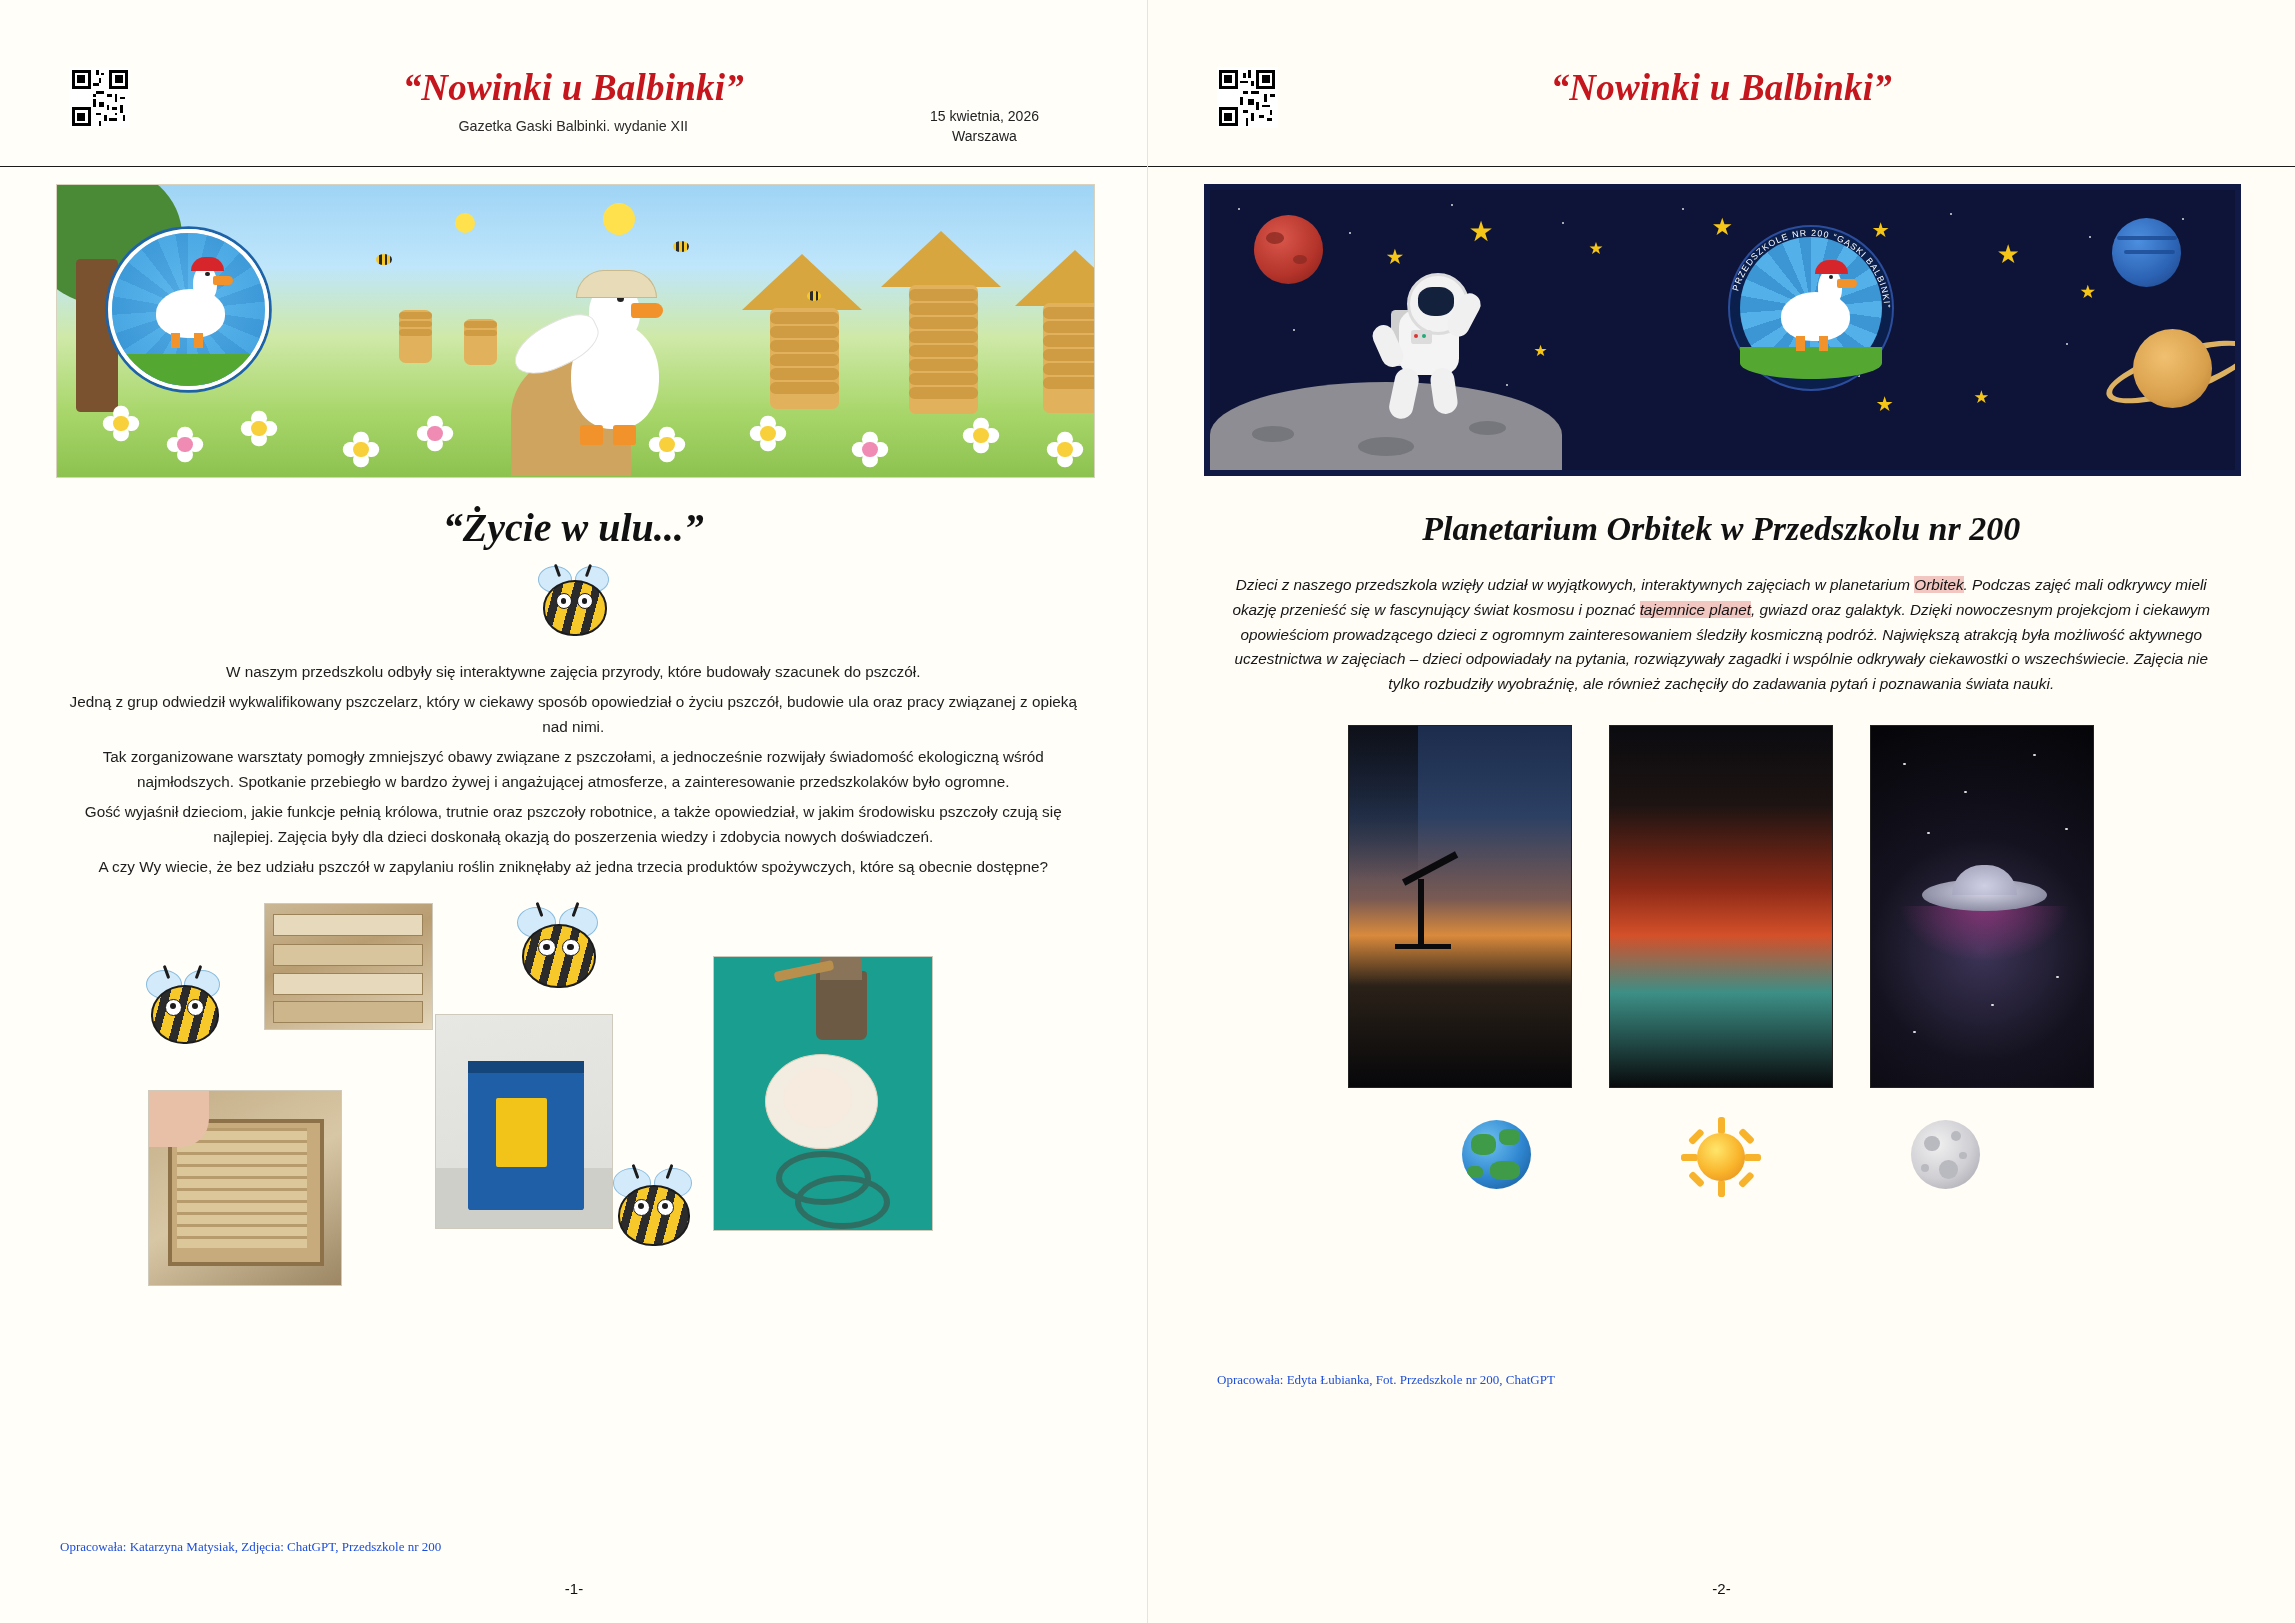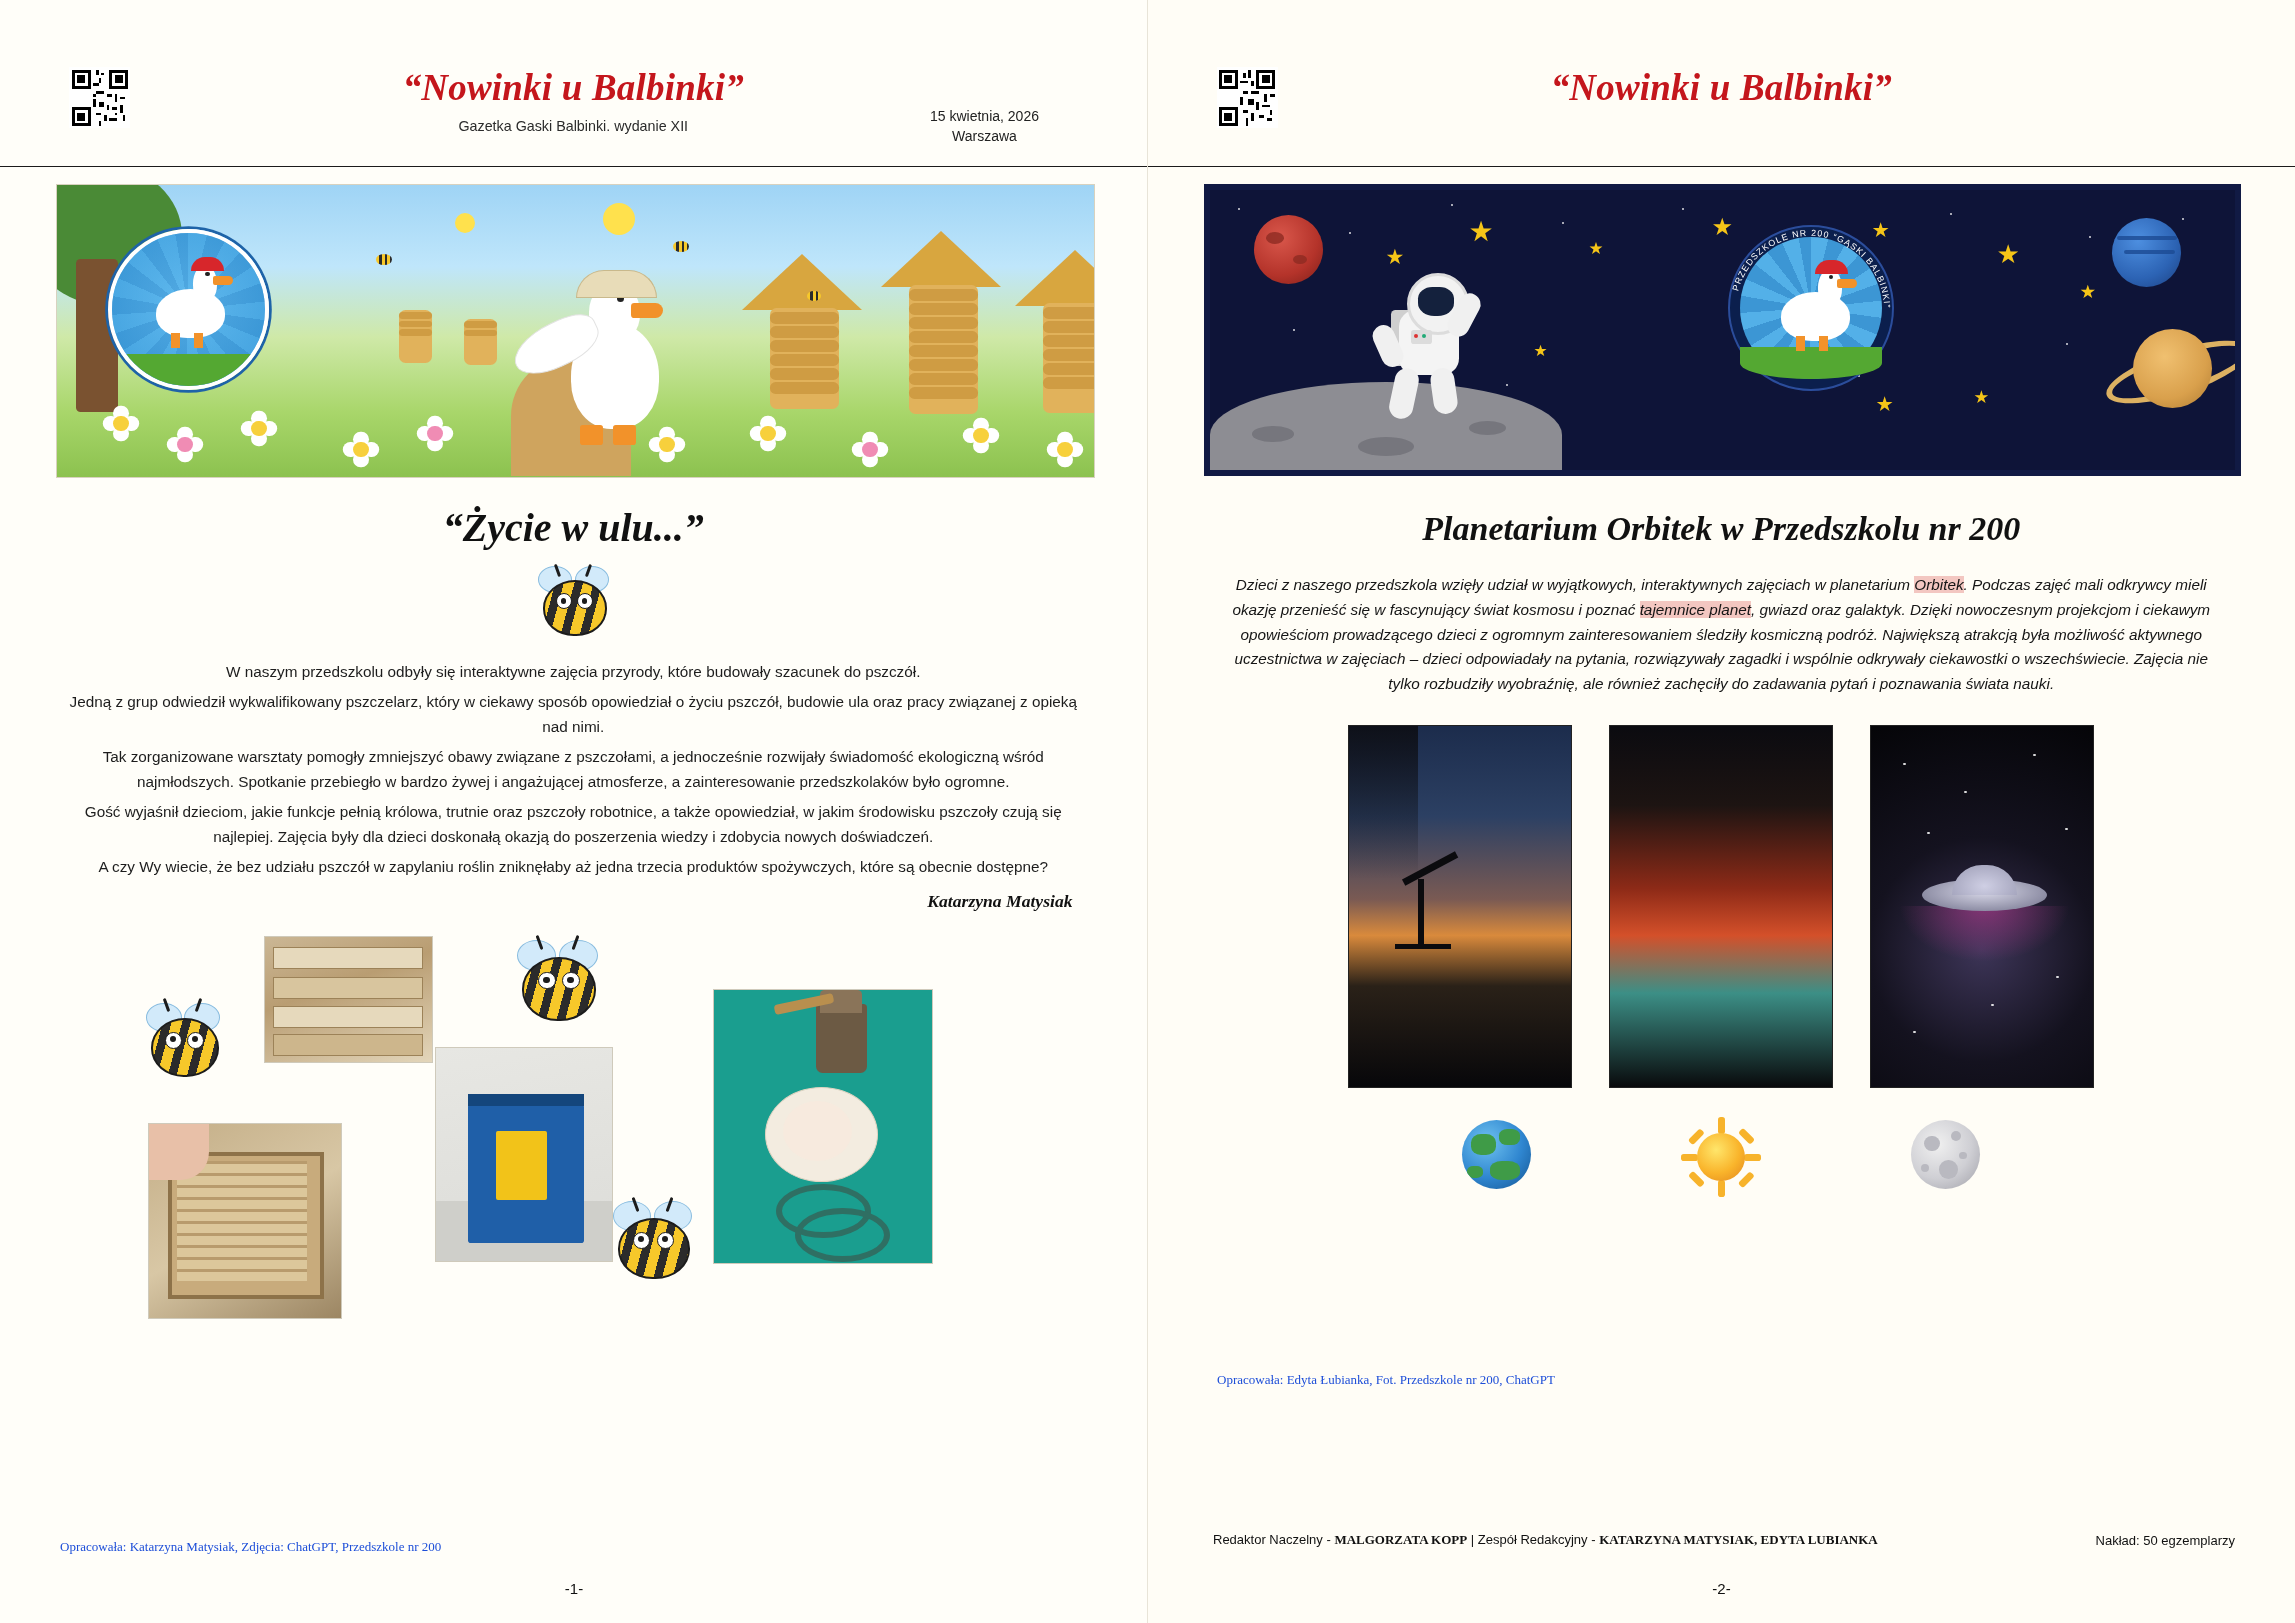--- a/index.html
+++ b/index.html
@@ -554,21 +554,20 @@
     </div>
 
     <div class="body-text">
       <p>W naszym przedszkolu odbyły się interaktywne zajęcia przyrody, które budowały szacunek do pszczół.</p>
       <p>Jedną z grup odwiedził wykwalifikowany pszczelarz, który w ciekawy sposób opowiedział o życiu pszczół, budowie ula oraz pracy związanej z opieką nad nimi.</p>
       <p>Tak zorganizowane warsztaty pomogły zmniejszyć obawy związane z pszczołami, a jednocześnie rozwijały świadomość ekologiczną wśród najmłodszych. Spotkanie przebiegło w bardzo żywej i angażującej atmosferze, a zainteresowanie przedszkolaków było ogromne.</p>
       <p>Gość wyjaśnił dzieciom, jakie funkcje pełnią królowa, trutnie oraz pszczoły robotnice, a także opowiedział, w jakim środowisku pszczoły czują się najlepiej. Zajęcia były dla dzieci doskonałą okazją do poszerzenia wiedzy i zdobycia nowych doświadczeń.</p>
       <p>A czy Wy wiecie, że bez udziału pszczół w zapylaniu roślin zniknęłaby aż jedna trzecia produktów spożywczych, które są obecnie dostępne?</p>
     </div>
 
-    <div class="signature">Katarzyna Matysiak</div>
 
     <div class="collage">
       <div class="photo ph-frames1" style="left:264px;top:4.6px;width:167px;height:125px;">
         <div style="position:absolute;left:8.3px;top:10.2px;width:148px;height:20.4px;background:#e6d9bc;border:1.4px solid #9c8258;"></div>
         <div style="position:absolute;left:8.3px;top:40px;width:148px;height:20.4px;background:#d8c59e;border:1.4px solid #9c8258;"></div>
         <div style="position:absolute;left:8.3px;top:69px;width:148px;height:20.4px;background:#e6d9bc;border:1.4px solid #9c8258;"></div>
         <div style="position:absolute;left:8.3px;top:97px;width:148px;height:20.4px;background:#cdb68c;border:1.4px solid #9c8258;"></div>
       </div>
       <div class="photo ph-frames2" style="left:148px;top:192px;width:192px;height:194px;">
         <div style="position:absolute;left:18.5px;top:28px;width:148px;height:139px;background:#c8ab7c;border:4.6px solid #8d7249;"></div>
@@ -816,21 +815,15 @@
         <div class="mcrater" style="left:9.3px;top:44px;width:8.3px;height:8.3px;"></div>
         <div class="mcrater" style="left:48px;top:32px;width:7.4px;height:7.4px;"></div>
       </div>
     </div>
 
     <div class="page-num pn-right" style="left:0;">-2-</div>
   </div>
 
   <div class="credit credit-right">Opracowała: Edyta Łubianka, Fot. Przedszkole nr 200, ChatGPT</div>
 
-  <div class="footer-bar">
-    <div>
-      <span>Redaktor Naczelny - </span><b>MALGORZATA KOPP</b><span> | Zespół Redakcyjny - </span><b>KATARZYNA MATYSIAK, EDYTA LUBIANKA</b>
-    </div>
-    <div>Nakład: 50 egzemplarzy</div>
-  </div>
 
 </div>
 
 
 </body></html>

